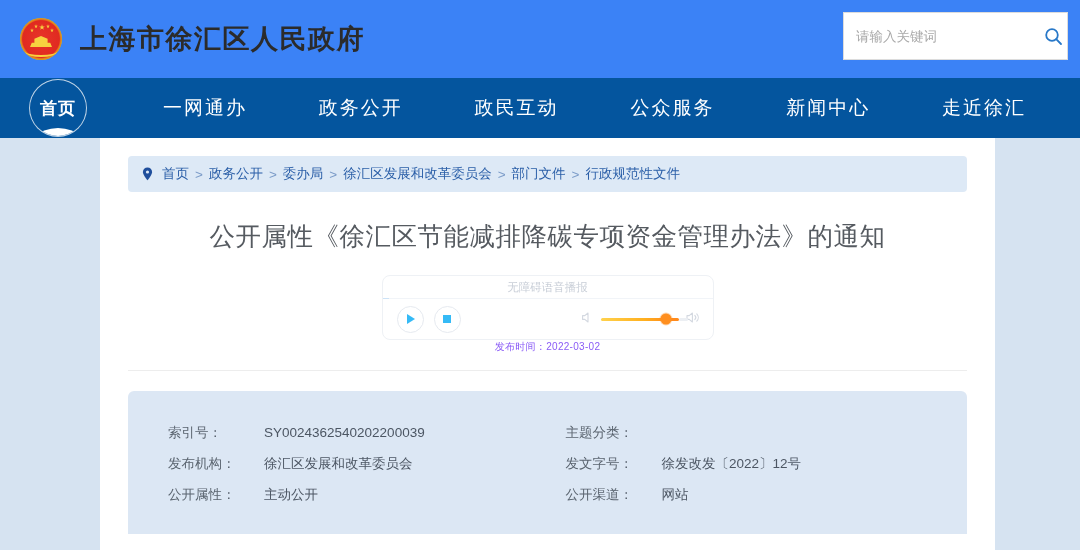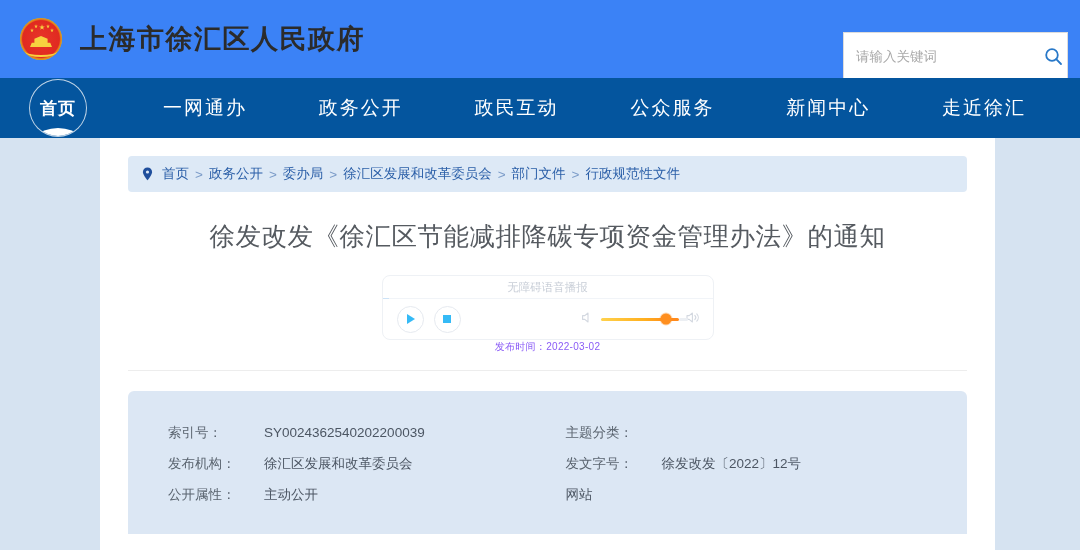--- a/index.html
+++ b/index.html
@@ -75,21 +75,20 @@
     white-space: nowrap;
   }
   .search-box {
     position: absolute;
     right: 12px; top: 12px;
     width: 225px; height: 48px;
     border: 1px solid #dcdcdc;
     background: #fff;
     display: flex; align-items: center;
     box-sizing: border-box;
-    margin-top: 20px;
   }
   .search-input {
     border: 0; outline: 0;
     flex: 1 1 auto;
     height: 34px;
     padding: 0 6px 0 12px;
     font-size: 13.5px;
     color: #333;
     font-family: "Liberation Sans", "DejaVu Sans", sans-serif;
     background: transparent;
@@ -371,21 +370,21 @@
         <span class="crumb-sep">&gt;</span>
         <a class="crumb">委办局</a>
         <span class="crumb-sep">&gt;</span>
         <a class="crumb">徐汇区发展和改革委员会</a>
         <span class="crumb-sep">&gt;</span>
         <a class="crumb">部门文件</a>
         <span class="crumb-sep">&gt;</span>
         <span class="crumb plain">行政规范性文件</span>
       </div>
 
-      <div class="doc-title">徐发改发《徐汇区节能减排降碳专项资金管理办法》的通知</div>
+      <div class="doc-title">公开属性《徐汇区节能减排降碳专项资金管理办法》的通知</div>
 
       <div class="player">
         <div class="player-head">无障碍语音播报</div>
         <div class="player-body">
           <div class="ctrl">
             <span class="tri"></span>
           </div>
           <div class="ctrl">
             <span class="sq"></span>
           </div>
@@ -432,20 +431,21 @@
         </div>
         <div class="info-col">
           <div class="info-row">
             <span class="info-label">主题分类：</span>
           </div>
           <div class="info-row">
             <span class="info-label">发文字号：</span>
             <span class="info-value">徐发改发〔2022〕12号</span>
           </div>
           <div class="info-row">
+            <span class="info-label">公开渠道：</span>
             <span class="info-value">网站</span>
           </div>
         </div>
       </div>
 
     </div>
   </div>
 </div>
 
 </body></html>

